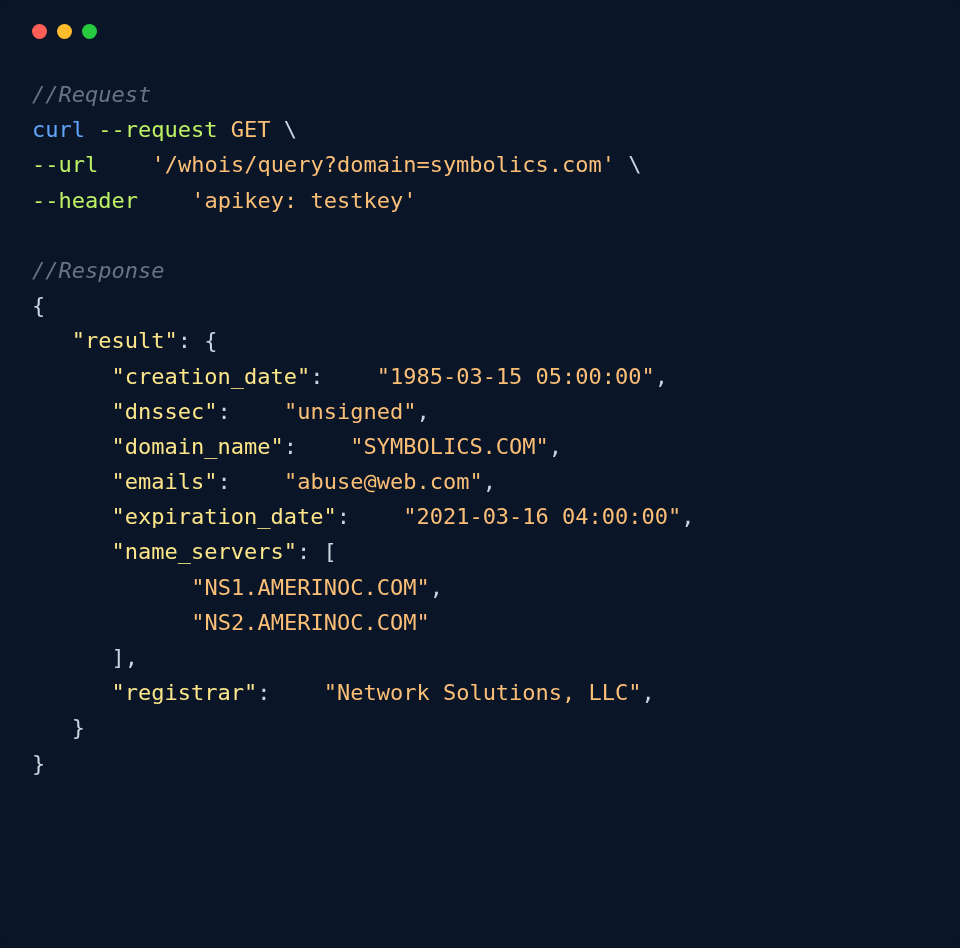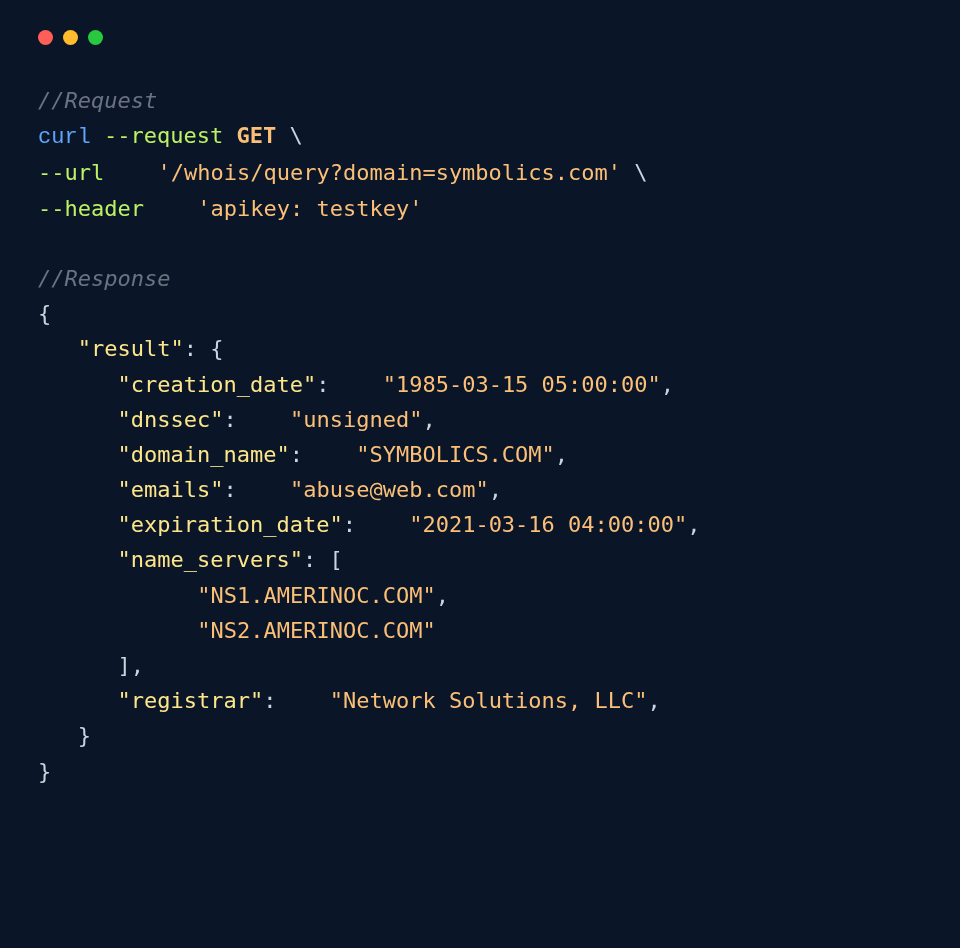--- a/index.html
+++ b/index.html
@@ -14,21 +14,21 @@
       font-family: 'Menlo', 'Monaco', 'Consolas', monospace;
       font-size: 22px;
       line-height: 1.6;
       overflow: hidden;
     }
     .window {
       background: #0a1628;
       border-radius: 12px;
       width: 100%;
       height: 100%;
-      padding: 10px;
+      padding: 4px;
     }
     .title-bar {
       display: flex;
       align-items: center;
       padding: 20px 28px 8px 28px;
       gap: 10px;
     }
     .traffic-light {
       width: 15px;
       height: 15px;
@@ -36,26 +36,26 @@
     }
     .red { background: #ff5f56; }
     .yellow { background: #ffbd2e; }
     .green { background: #27c93f; }
     .code-area {
       padding: 30px 28px 20px 28px;
       white-space: pre;
       color: #d4d4d4;
     }
     .comment { color: #6b7280; font-style: italic; }
-    .keyword { color: #60a5fa; font-family: Liberation Mono, monospace; }
+    .keyword { color: #60a5fa; }
     .flag { color: #bef264; }
     .string { color: #fbbf77; margin-left: 40px; }
     .property { color: #fde68a; }
     .punct { color: #cbd5e1; }
-    .method { color: #fbbf77; font-weight: bold; }
+    .method { color: #fbbf77; }
     .line { display: block; }
   </style>
 </head>
 <body>
 
 <div class="window">
   <div class="title-bar">
     <div class="traffic-light red"></div>
     <div class="traffic-light yellow"></div>
     <div class="traffic-light green"></div>

